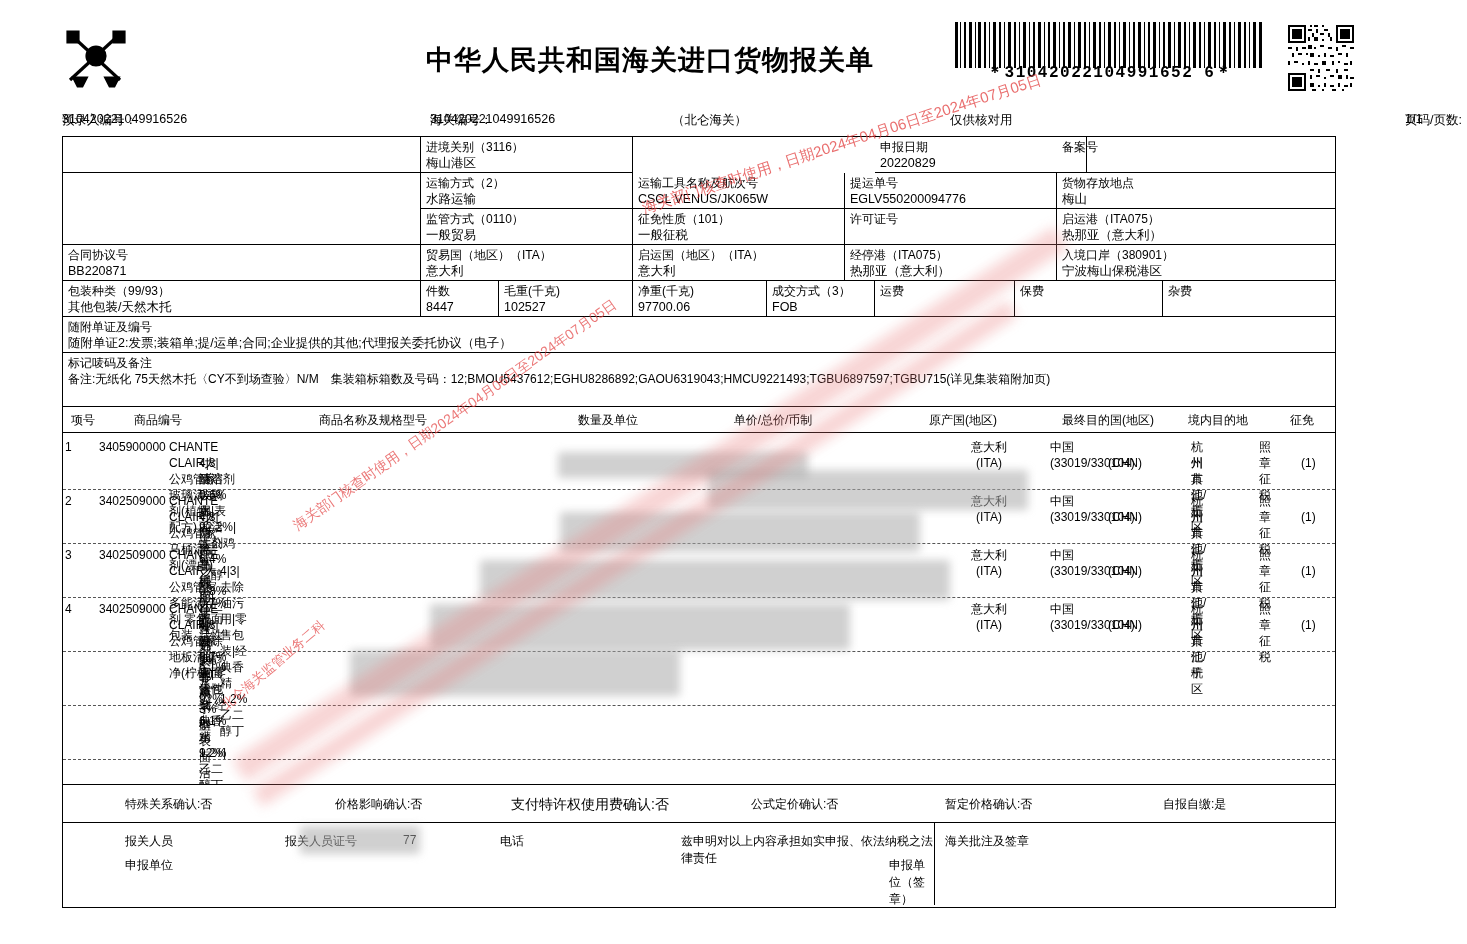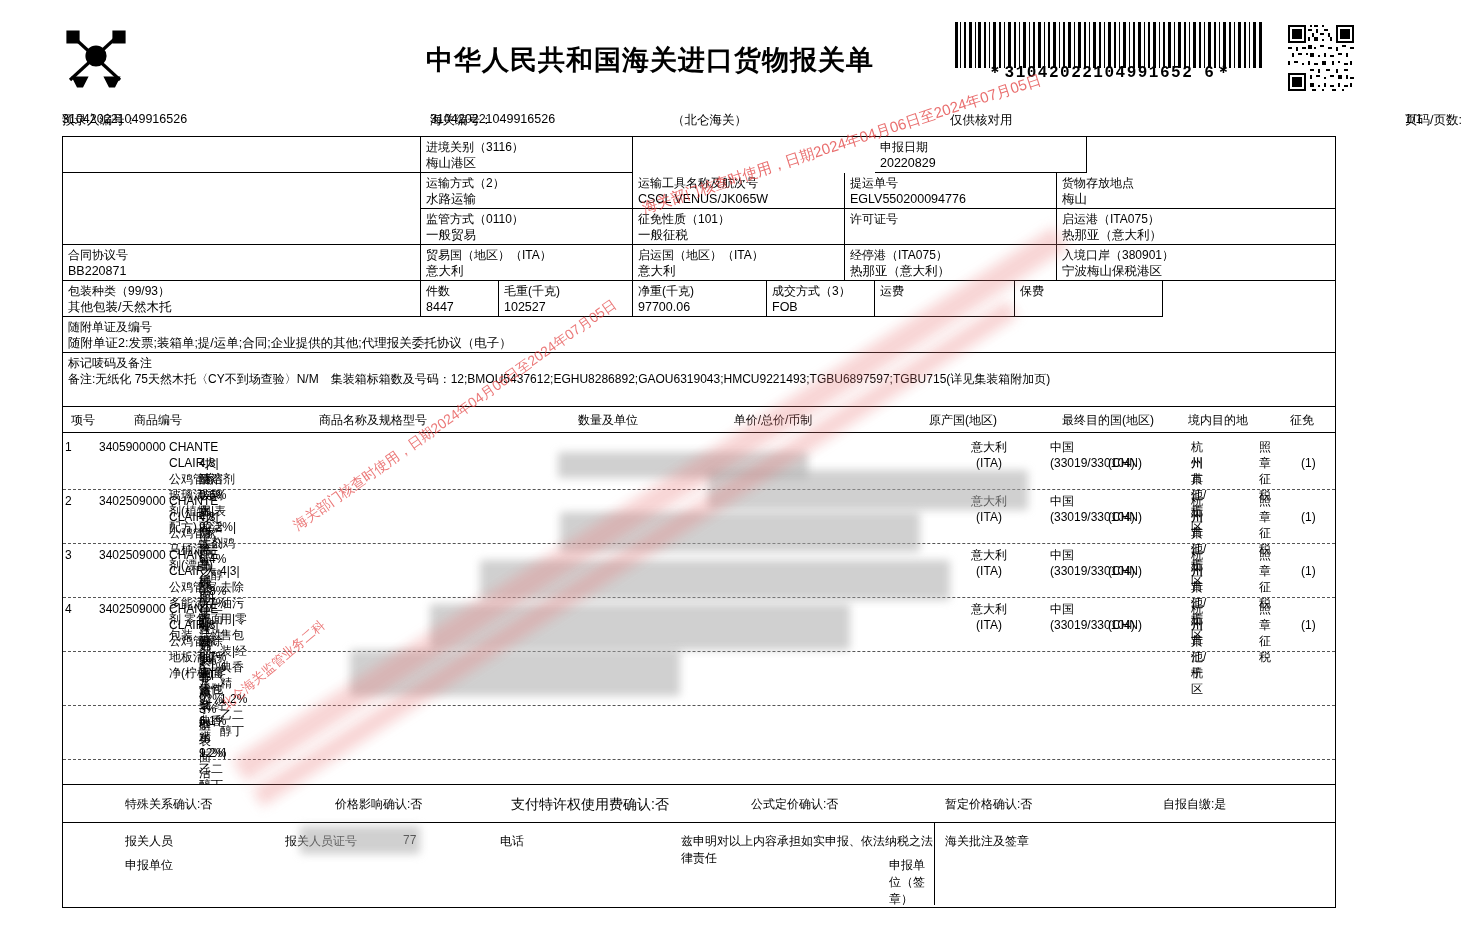--- a/index.html
+++ b/index.html
@@ -284,20 +284,24 @@
     <div class="cell pad bb br" style="left:0;top:0;width:358px;height:36px;"></div>
 
     <div class="cell pad bb br l2" style="left:358px;top:0;width:212px;height:36px;">
       <div class="lbl">进境关别（3116）</div>
       <div class="val">梅山港区</div>
     </div>
     <div class="cell pad bb br l2" style="left:812px;top:0;width:212px;height:36px;">
       <div class="lbl">申报日期</div>
       <div class="val">20220829</div>
     </div>
+    <div class="cell pad bb l2" style="left:994px;top:0;width:278px;height:36px;">
+      <div class="lbl">备案号</div>
+      <div class="val"></div>
+    </div>
 
     <div class="cell pad bb br l2" style="left:358px;top:36px;width:212px;height:36px;">
       <div class="lbl">运输方式（2）</div>
       <div class="val">水路运输</div>
     </div>
     <div class="cell pad bb br l2" style="left:570px;top:36px;width:212px;height:36px;">
       <div class="lbl">运输工具名称及航次号</div>
       <div class="val">CSCL VENUS/JK065W</div>
     </div>
     <div class="cell pad bb br l2" style="left:782px;top:36px;width:212px;height:36px;">
@@ -368,20 +372,24 @@
     <div class="cell pad bb br l2" style="left:704px;top:144px;width:108px;height:36px;">
       <div class="lbl">成交方式（3）</div>
       <div class="val">FOB</div>
     </div>
     <div class="cell pad bb br l2" style="left:812px;top:144px;width:140px;height:36px;">
       <div class="lbl">运费</div>
       <div class="val"></div>
     </div>
     <div class="cell pad bb br l2" style="left:952px;top:144px;width:148px;height:36px;">
       <div class="lbl">保费</div>
+      <div class="val"></div>
+    </div>
+    <div class="cell pad bb l2" style="left:1100px;top:144px;width:172px;height:36px;">
+      <div class="lbl">杂费</div>
       <div class="val"></div>
     </div>
 
     <div class="cell pad bb l2" style="left:0;top:180px;width:1272px;height:36px;">
       <div class="lbl">随附单证及编号</div>
       <div class="val">随附单证2:发票;装箱单;提/运单;合同;企业提供的其他;代理报关委托协议（电子）</div>
     </div>
 
     <div class="cell pad bb l2" style="left:0;top:216px;width:1272px;height:54px;">
       <div class="lbl">标记唛码及备注</div>

